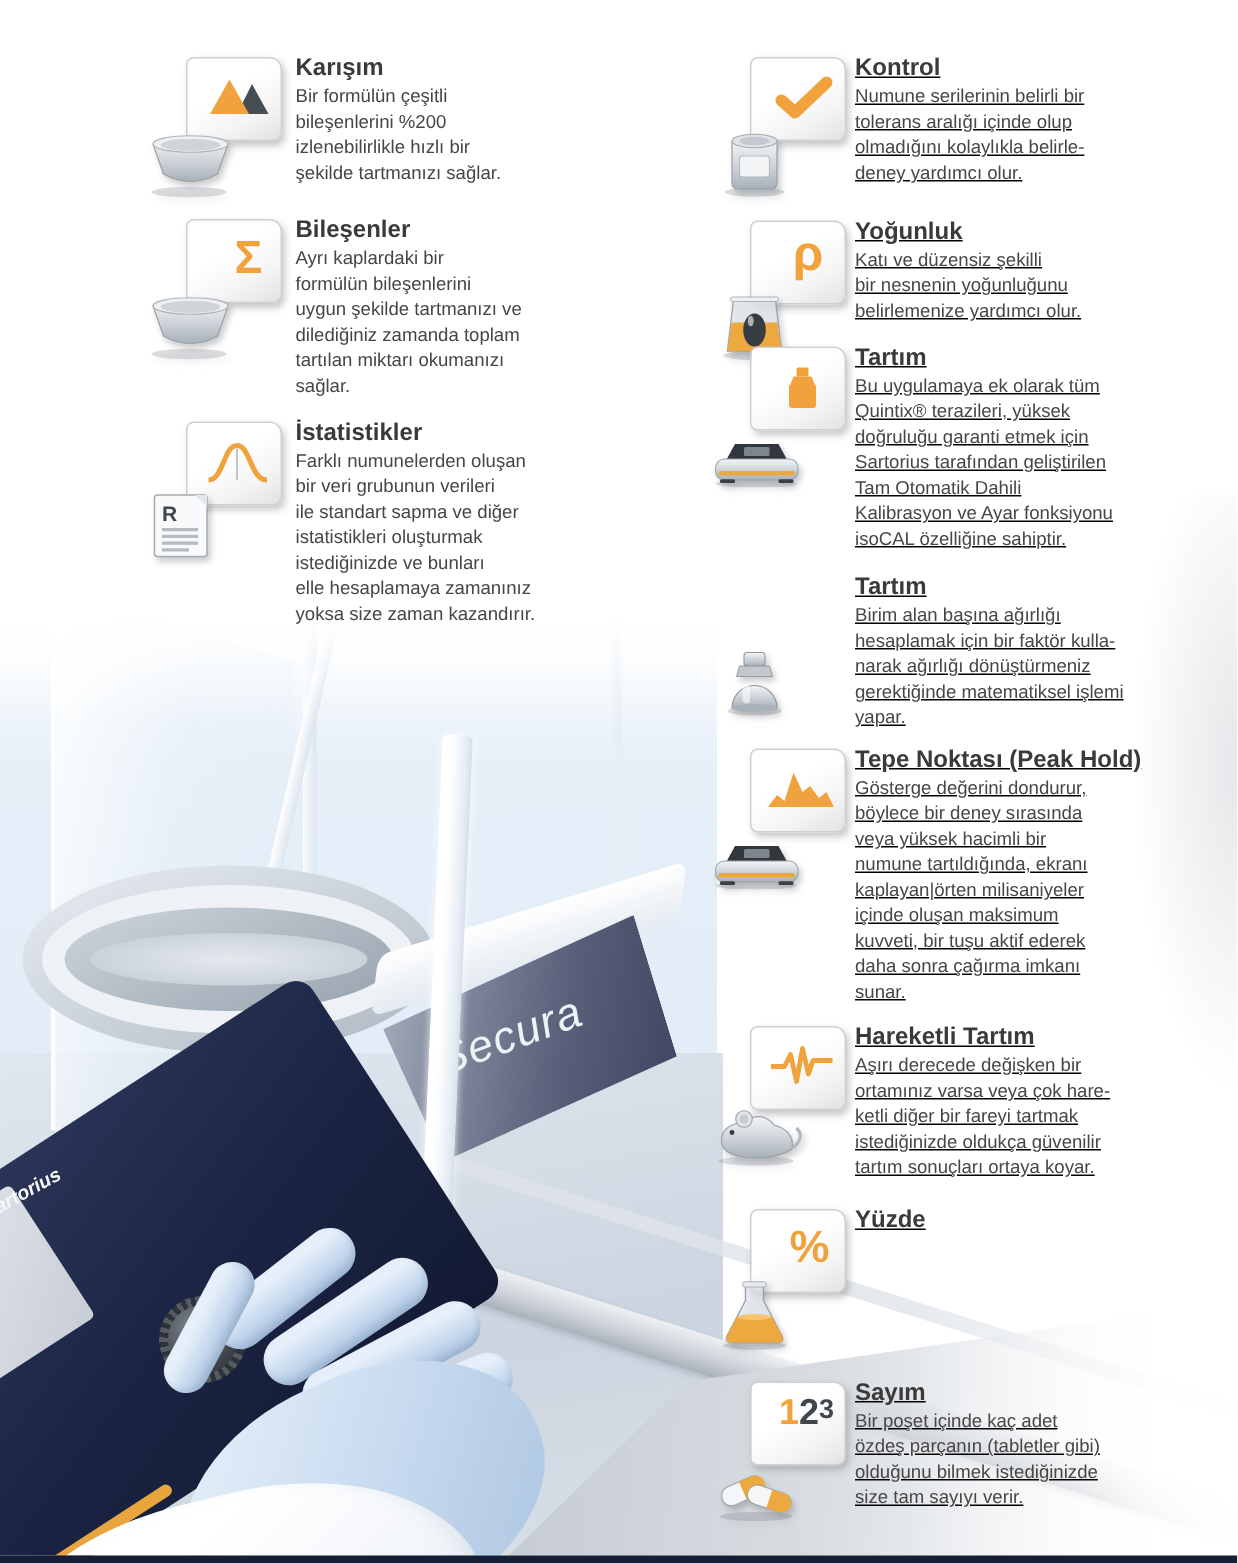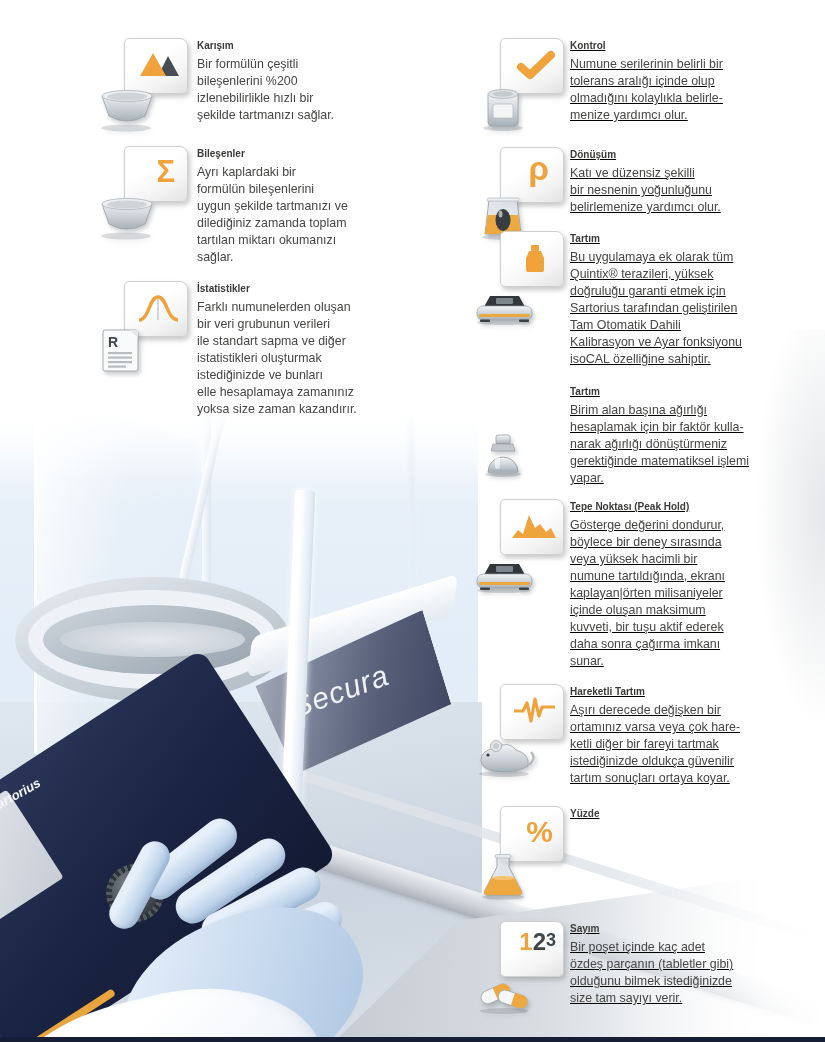--- a/index.html
+++ b/index.html
@@ -25,21 +25,21 @@
   .g-rho   { right:14px; top:4px;  font-size:33px; }
   .g-pct   { right:10px; top:10px; font-size:30px; }
   .g-ax    { right:6px;  top:14px; font-size:21px; }
   .g-123   { right:7px;  top:8px; font-size:24px; }
   .gdark   { color:#3f474d; }
   .g3      { font-size:18px; position:relative; top:-4px; }
   .f-front { position:absolute; left:0; bottom:0; filter:drop-shadow(2px 3px 2px rgba(100,106,112,.35)); }
   .f-text  { position:absolute; top:2px; width:208px; }
   .left-col  .f-text { left:97px; }
   .right-col .f-text { left:94px;text-decoration:underline; }
-  .f-title { font-size:10px; font-weight:bold; color:#3a3a38; line-height:15px; margin-bottom:3px; }
+  .f-title { font-size:16px; font-weight:bold; color:#3a3a38; line-height:15px; margin-bottom:3px; }
   .f-body  { font-size:12.4px; color:#474644; line-height:17px; white-space:pre-line; }
 
   
   .photo { position:absolute; left:0; top:402px; width:825px; height:635px; overflow:hidden; }
   .photo > div, .photo > span { position:absolute; }
   .p-bg   { left:0; top:0; width:478px; height:480px;
             background:linear-gradient(180deg, rgba(237,243,250,0) 0%, rgba(228,238,248,.9) 22%, #e3edf7 55%, #e9f0f7 100%); }
   .p-bg2  { left:0; top:300px; width:482px; height:335px;
             background:linear-gradient(170deg,#dfe7f0 0%,#ccd5df 60%,#d8dfe8 100%); }
   .p-wall-left { left:34px; top:14px; width:162px; height:362px; transform:skewY(17deg);
@@ -256,40 +256,40 @@
         <ellipse cx="27" cy="10" rx="15" ry="4.5" fill="#dfe3e7" stroke="#a6acb2" stroke-width=".7"></ellipse>
         <ellipse cx="27" cy="10" rx="10" ry="2.8" fill="#c3c9cf"></ellipse>
         <rect x="17" y="20" width="20" height="14" rx="2" fill="#f2f4f5" stroke="#b3b9bf" stroke-width=".7"></rect>
       </svg>
     </div>
     <div class="f-text">
       <h3 class="f-title">Kontrol</h3>
       <p class="f-body">Numune serilerinin belirli bir
 tolerans aralığı içinde olup
 olmadığını kolaylıkla belirle-
-menize yardımcı olur.</p>
+deney yardımcı olur.</p>
     </div>
   </section>
 
   <section class="feature right-col" style="left:476px; top:145px;">
     <div class="f-icon">
       <div class="f-card">
         <span class="gchar g-rho">ρ</span>
       </div>
       <svg class="f-front" width="54" height="48" viewBox="0 0 54 48">
         <ellipse cx="27" cy="44" rx="21" ry="3" fill="rgba(90,100,110,.22)"></ellipse>
         <path d="M13 7 L41 7 L45 41 L9 41 Z" fill="rgba(228,233,239,.8)" stroke="#9aa1a8" stroke-width=".9"></path>
         <path d="M11.8 22 L42.2 22 L45 41 L9 41 Z" fill="#eda93f"></path>
         <ellipse cx="27" cy="27" rx="7.5" ry="11" fill="#383d43"></ellipse>
         <ellipse cx="24.5" cy="21" rx="2" ry="3.5" fill="rgba(255,255,255,.6)"></ellipse>
         <rect x="11" y="5" width="32" height="3" rx="1.5" fill="#eef1f3" stroke="#a6acb2" stroke-width=".6"></rect>
       </svg>
     </div>
     <div class="f-text">
-      <h3 class="f-title">Dönüşüm</h3>
+      <h3 class="f-title">Yoğunluk</h3>
       <p class="f-body">Katı ve düzensiz şekilli
 bir nesnenin yoğunluğunu
 belirlemenize yardımcı olur.</p>
     </div>
   </section>
 
   <section class="feature right-col" style="left:476px; top:229px;">
     <div class="f-icon">
       <div class="f-card">
         <svg class="g-svg" width="46" height="36" viewBox="0 0 46 36">

